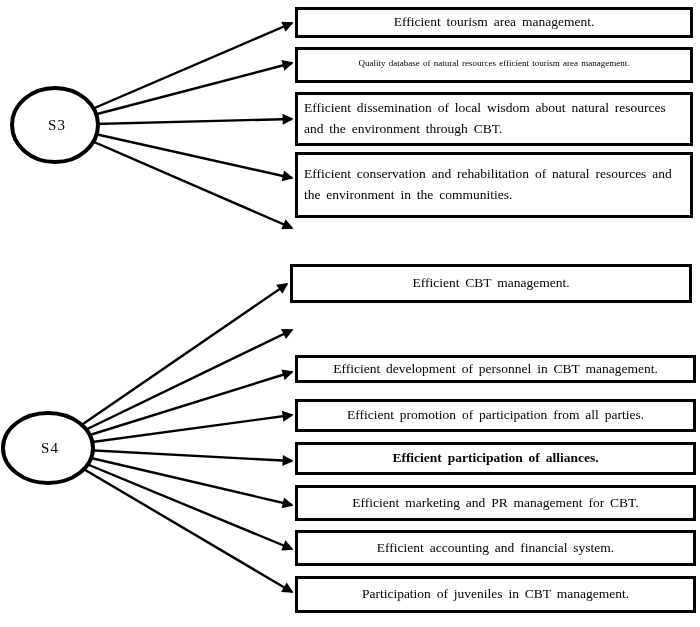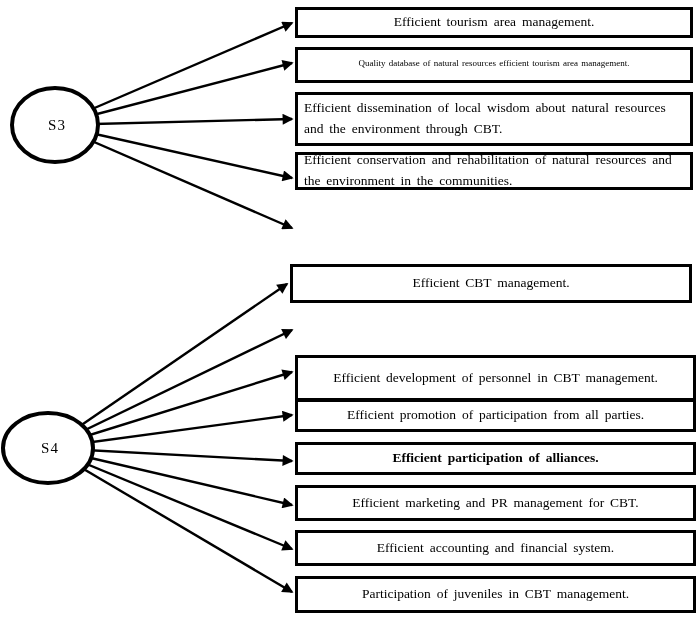--- a/index.html
+++ b/index.html
@@ -74,27 +74,27 @@
 
   <div class="node-label" style="left:57px;top:125px;">S3</div>
   <div class="node-label" style="left:50px;top:448px;">S4</div>
 
   <div class="factor-box" style="top:7px;height:31px;">Efficient tourism area management.</div>
 
   <div class="factor-box" style="top:92px;height:54px;">Efficient dissemination of local wisdom about natural resources and the environment through CBT.</div>
 
   <div class="factor-box small-text" style="top:47px;height:36px;">Quality database of natural resources efficient tourism area management.</div>
 
-  <div class="factor-box" style="top:152px;height:38px;">Efficient conservation and rehabilitation of natural resources and the environment in the communities.</div>
+  <div class="factor-box" style="top:152px;height:66px;">Efficient conservation and rehabilitation of natural resources and the environment in the communities.</div>
 
 
   <div class="factor-box wide-left" style="top:264px;height:39px;">Efficient CBT management.</div>
 
 
-  <div class="factor-box wide-right" style="top:355px;height:46px;">Efficient development of personnel in CBT management.</div>
+  <div class="factor-box wide-right" style="top:355px;height:28px;">Efficient development of personnel in CBT management.</div>
 
   <div class="factor-box wide-right" style="top:399px;height:33px;">Efficient promotion of participation from all parties.</div>
 
   <div class="factor-box wide-right" style="top:442px;height:33px;font-weight:bold;">Efficient participation of alliances.</div>
 
   <div class="factor-box wide-right" style="top:485px;height:36px;">Efficient marketing and PR management for CBT.</div>
 
   <div class="factor-box wide-right" style="top:530px;height:36px;">Efficient accounting and financial system.</div>
 
   <div class="factor-box wide-right" style="top:576px;height:37px;">Participation of juveniles in CBT management.</div>

